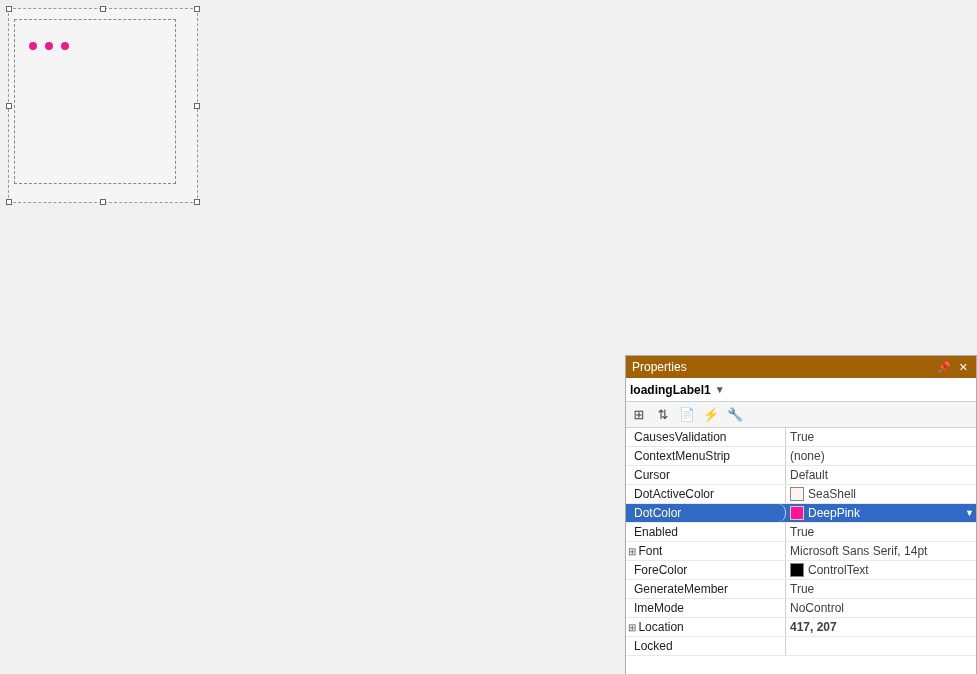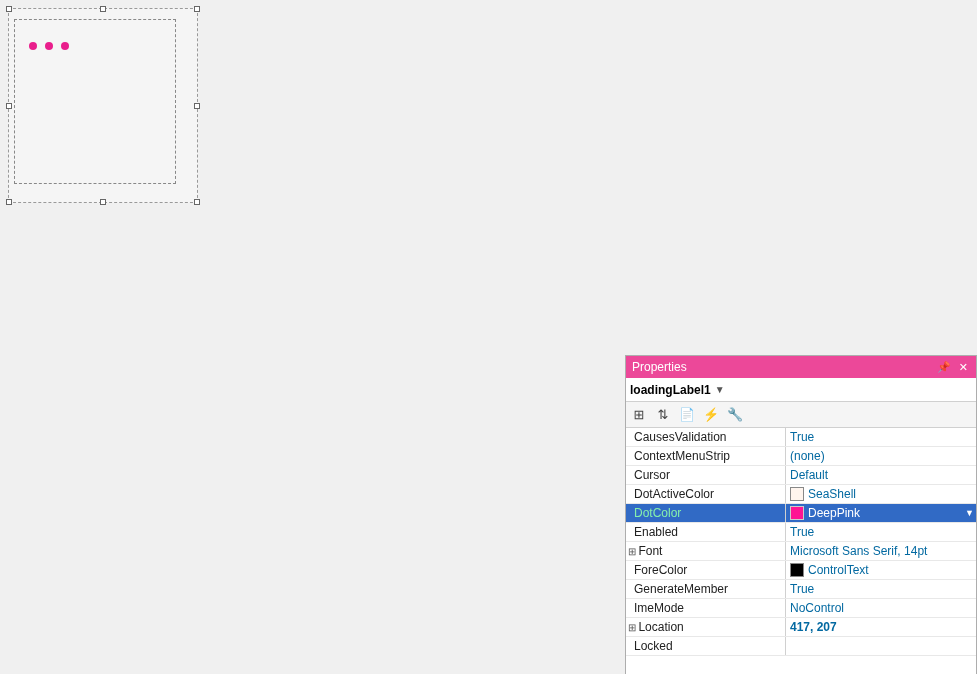--- a/index.html
+++ b/index.html
@@ -74,21 +74,21 @@
       left: 625px;
       width: 352px;
       height: 320px;
       background: #f5f5f5;
       border: 1px solid #adadad;
       display: flex;
       flex-direction: column;
     }
 
     .panel-titlebar {
-      background: #ec4899;
+      background: #a16207;
       color: white;
       padding: 3px 6px;
       display: flex;
       align-items: center;
       justify-content: space-between;
       font-size: 12px;
       height: 22px;
     }
     .panel-titlebar-title {
       font-size: 12px;
@@ -178,36 +178,37 @@
       padding-left: 8px;
       font-size: 12px;
       color: #222;
       border-right: 1px solid #d0d0d0;
       height: 100%;
       display: flex;
       align-items: center;
       overflow: hidden;
     }
     .prop-row.selected .prop-name {
-      color: #86efac;
+      color: #fef9c3;
+      border-radius: 8px;
     }
     .prop-name.with-expand {
       padding-left: 2px;
     }
     .expand-icon {
       font-size: 10px;
       margin-right: 2px;
       color: #555;
       cursor: pointer;
     }
     .prop-value {
       flex: 1;
       padding-left: 4px;
       font-size: 12px;
-      color: #0369a1;
+      color: #404040;
       display: flex;
       align-items: center;
       height: 100%;
       overflow: hidden;
     }
     .color-swatch {
       width: 14px;
       height: 14px;
       border: 1px solid #888;
       margin-right: 4px;

